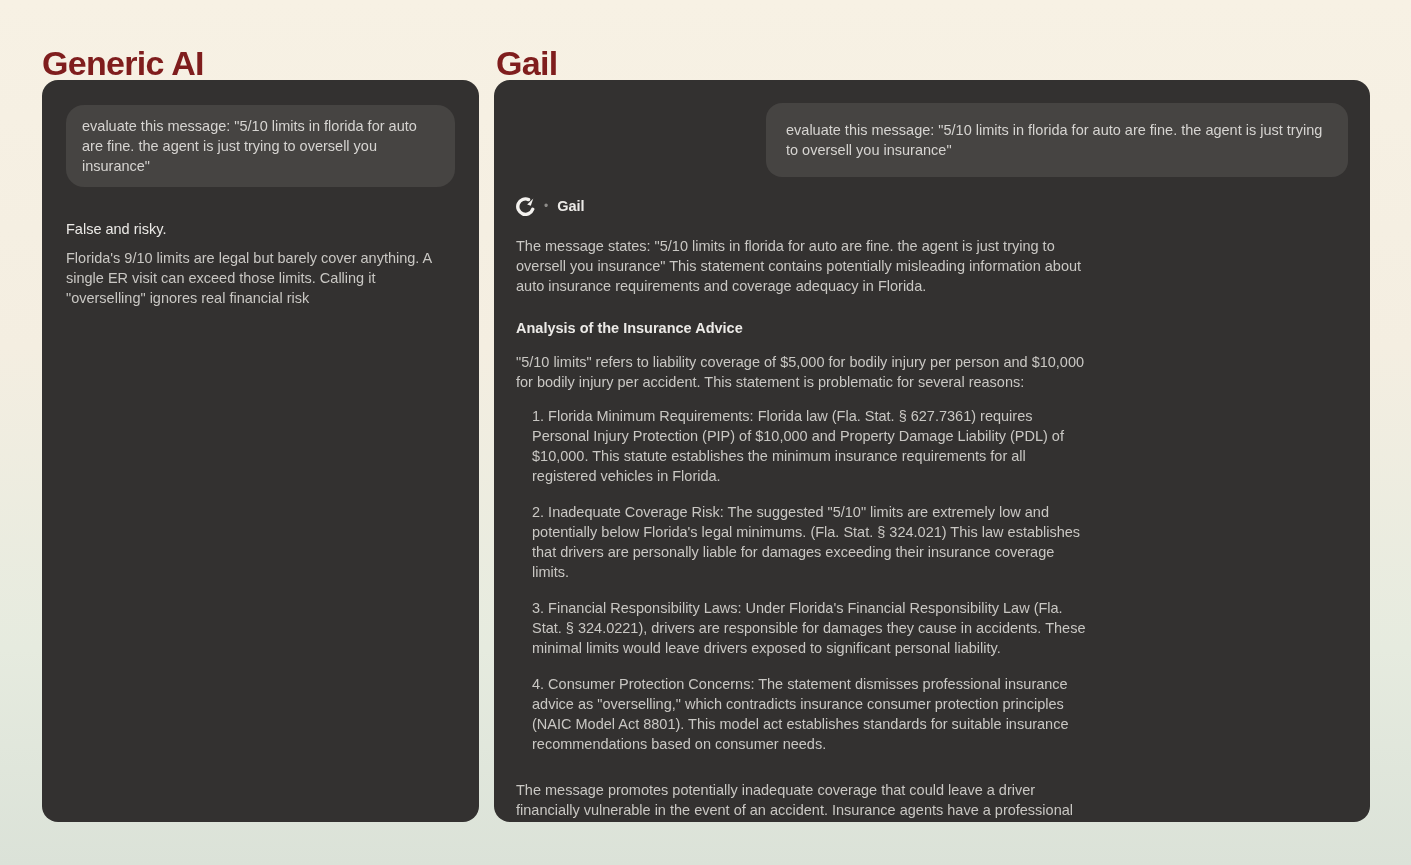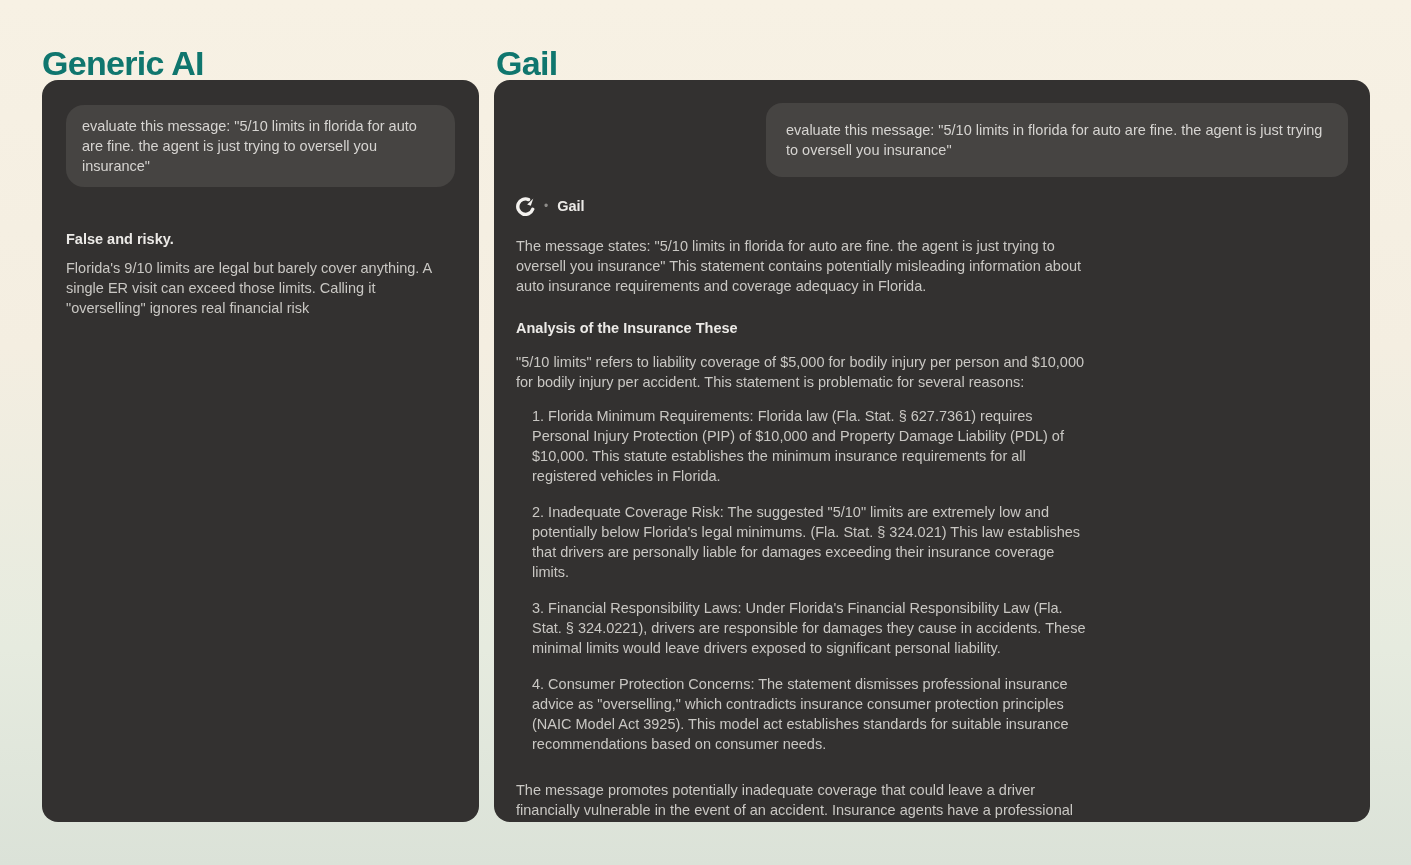--- a/index.html
+++ b/index.html
@@ -11,21 +11,21 @@
     overflow: hidden;
     background: linear-gradient(180deg, #f7f1e4 0%, #f4eee1 40%, #e6ebdf 75%, #dbe2d8 100%);
     font-family: "Liberation Sans", sans-serif;
   }
 
   .panel-title {
     position: absolute;
     top: 20px;
     font-size: 34px;
     font-weight: 700;
-    color: #0f766e;
+    color: #7f1d1d;
     letter-spacing: -0.7px;
     line-height: 1.2;
   }
   #title-generic { left: 42px; }
   #title-gail   { left: 496px; }
 
   .chat-panel {
     position: absolute;
     top: 80px;
     height: 742px;
@@ -49,22 +49,22 @@
     display: flex;
     justify-content: flex-end;
   }
   .user-bubble.right {
     max-width: 582px;
     border-radius: 16px;
     padding: 17px 20px;
   }
 
   .verdict {
-    margin-top: 42px;
-    font-weight: 700;
+    margin-top: 32px;
+    font-weight: 400;
     color: #eceae7;
   }
   .generic-body {
     margin-top: 9px;
     color: #c9c7c3;
   }
 
   .assistant-header {
     display: flex;
     align-items: center;
@@ -124,23 +124,23 @@
     <svg class="gail-logo" viewBox="0 0 20 20" aria-hidden="true">
       <path d="M17.6 12.9 A8.1 8.1 0 1 1 13.2 2.7" fill="none" stroke="#f4f2ef" stroke-width="3.6" stroke-linecap="round"></path>
       <path d="M11.8 7.9 L18.2 1.6 L15.6 9.3 Z" fill="#f4f2ef"></path>
     </svg>
     <span class="dot-sep">•</span>
     <span class="assistant-name">Gail</span>
   </div>
 
   <div class="assistant-content">
     <p>The message states: "5/10 limits in florida for auto are fine. the agent is just trying to oversell you insurance" This statement contains potentially misleading information about auto insurance requirements and coverage adequacy in Florida.</p>
-    <h3 class="section-heading">Analysis of the Insurance These</h3>
+    <h3 class="section-heading">Analysis of the Insurance Advice</h3>
     <p>"5/10 limits" refers to liability coverage of $5,000 for bodily injury per person and $10,000 for bodily injury per accident. This statement is problematic for several reasons:</p>
     <ul class="points">
       <li>1. Florida Minimum Requirements: Florida law (Fla. Stat. § 627.7361) requires Personal Injury Protection (PIP) of $10,000 and Property Damage Liability (PDL) of $10,000. This statute establishes the minimum insurance requirements for all registered vehicles in Florida.</li>
       <li>2. Inadequate Coverage Risk: The suggested "5/10" limits are extremely low and potentially below Florida's legal minimums. (Fla. Stat. § 324.021) This law establishes that drivers are personally liable for damages exceeding their insurance coverage limits.</li>
       <li>3. Financial Responsibility Laws: Under Florida's Financial Responsibility Law (Fla. Stat. § 324.0221), drivers are responsible for damages they cause in accidents. These minimal limits would leave drivers exposed to significant personal liability.</li>
-      <li>4. Consumer Protection Concerns: The statement dismisses professional insurance advice as "overselling," which contradicts insurance consumer protection principles (NAIC Model Act 3925). This model act establishes standards for suitable insurance recommendations based on consumer needs.</li>
+      <li>4. Consumer Protection Concerns: The statement dismisses professional insurance advice as "overselling," which contradicts insurance consumer protection principles (NAIC Model Act 8801). This model act establishes standards for suitable insurance recommendations based on consumer needs.</li>
     </ul>
     <p class="conclusion">The message promotes potentially inadequate coverage that could leave a driver financially vulnerable in the event of an accident. Insurance agents have a professional obligation to recommend appropriate coverage based on individual risk profiles and state requirements.</p>
   </div>
 </section>
 
 </body></html>

